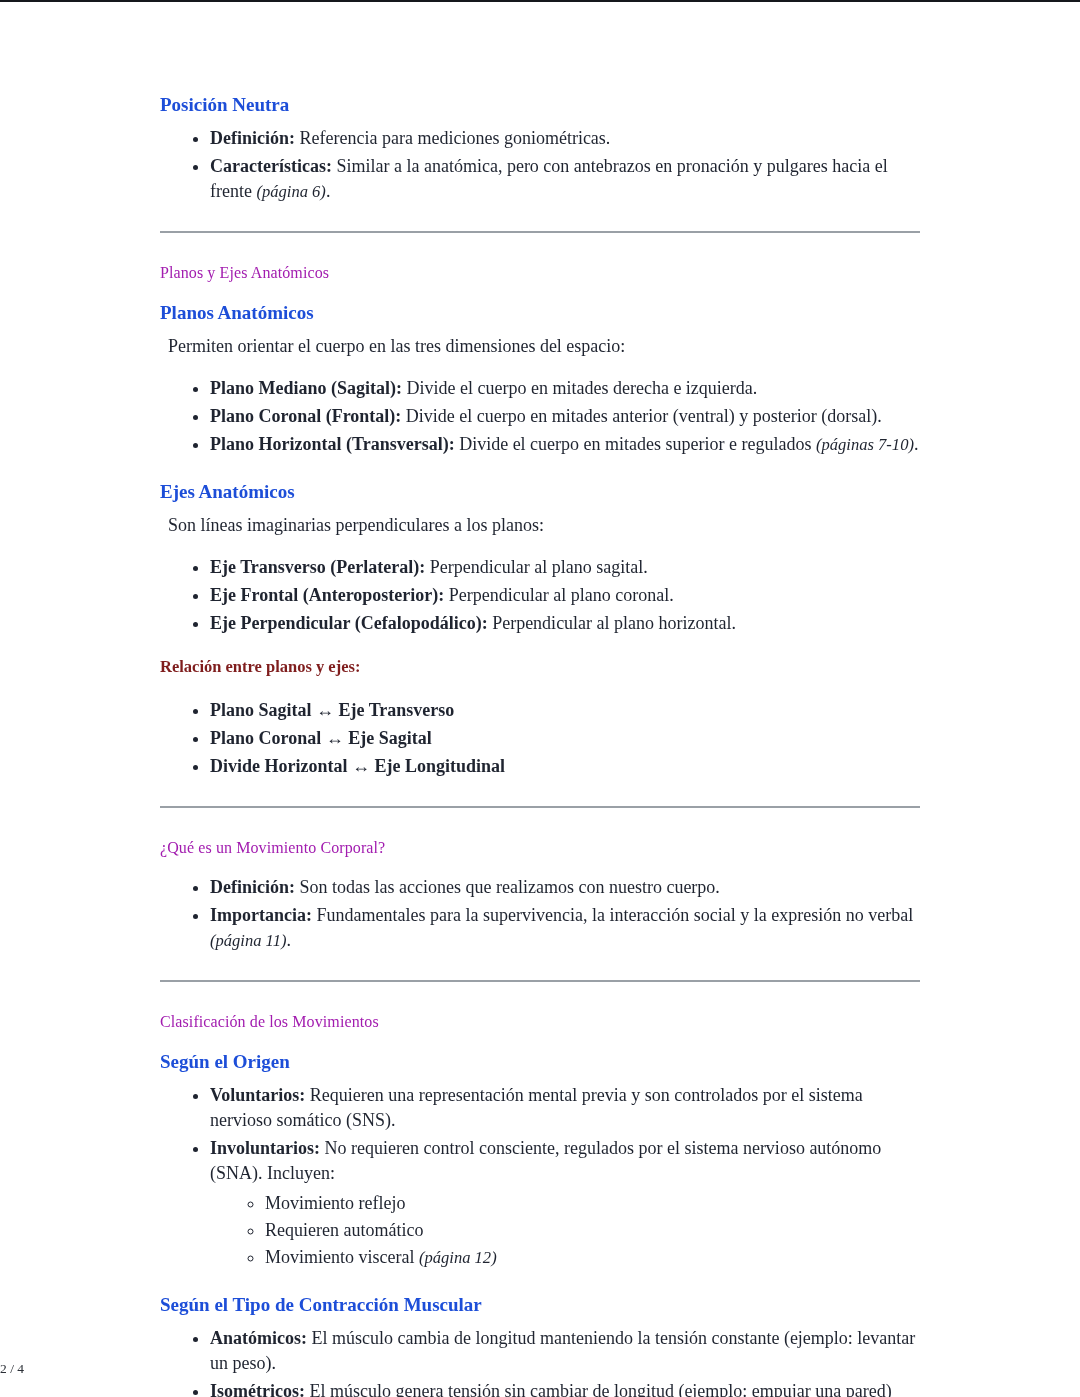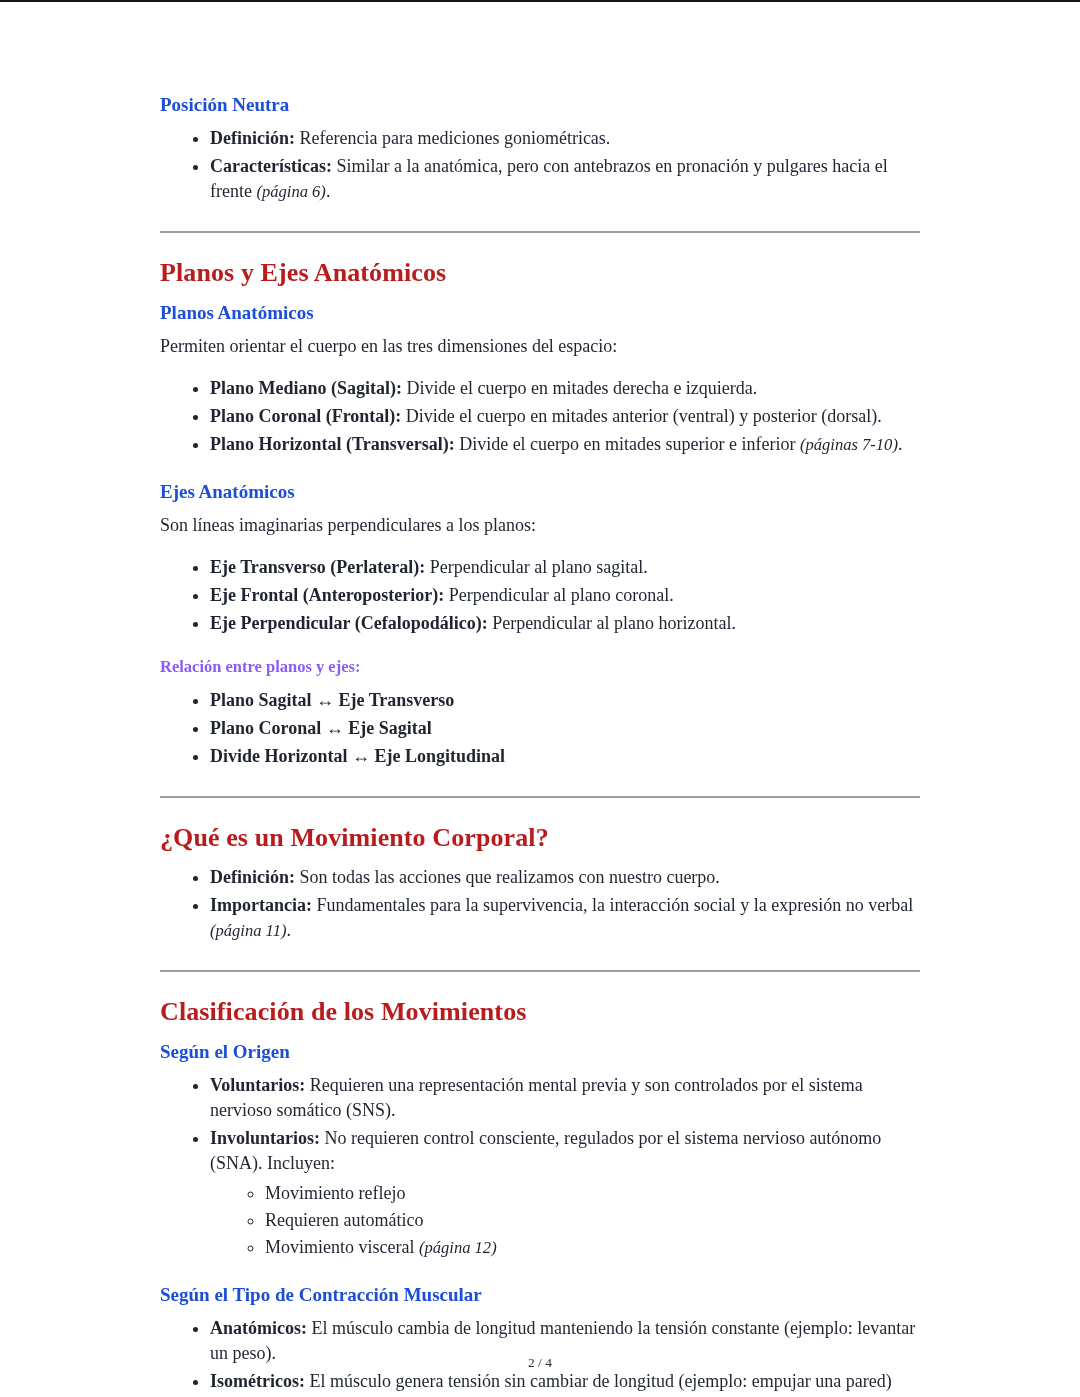--- a/index.html
+++ b/index.html
@@ -11,43 +11,43 @@
     position: relative;
     font-family: "Liberation Serif", "DejaVu Serif", serif;
     color: #1f2430;
     font-size: 18px;
     line-height: 25px;
   }
   .topline { height: 2px; background: #15181c; width: 100%; }
   .page { padding: 90px 160px 0 160px; }
 
   h2.h2 {
-    font-size: 26px;
+    font-size: 16px;
     line-height: 30px;
-    font-weight: bold;
-    color: #b91c1c;
+    font-weight: normal;
+    color: #a21caf;
     margin: 0 0 12px 0;
     letter-spacing: 0.1px;
   }
   h3.h3 {
     font-size: 19px;
     line-height: 26px;
     font-weight: bold;
     color: #1d4ed8;
     margin: 22px 0 8px 0;
   }
   h3.h3.first { margin-top: 0; }
   h4.minor {
     font-size: 16.5px;
     line-height: 22px;
     font-weight: bold;
-    color: #8b5cf6;
-    margin: 20px 0 10px 0;
+    color: #7f1d1d;
+    margin: 20px 0 20px 0;
   }
-  p.intro { margin: 0; }
+  p.intro { margin: 8px; }
 
   ul.l1 {
     list-style: disc outside;
     padding-left: 50px;
     margin: 6px 0 0 0;
   }
   ul.l1.spaced { margin-top: 17px; }
   ul.l1 > li { margin-bottom: 3px; }
   ul.l2 {
     list-style: circle outside;
@@ -60,24 +60,23 @@
   .i { font-style: italic; font-size: 0.92em; margin-top: 24px; }
 
   hr.rule {
     border: none;
     border-top: 2px solid #9aa0a6;
     margin: 27px 0 25px 0;
   }
 
   .footer {
     position: absolute;
-    bottom: 26px;
+    bottom: 20px;
     left: 0;
     width: 100%;
-    text-align: center;
     font-size: 13.5px;
     line-height: 16px;
     color: #2b2f36;
   }
 </style>
 </head>
 <body>
 
 <div class="topline"></div>
 
@@ -94,21 +93,21 @@
   <hr class="rule">
 
   <section>
     <h2 class="h2">Planos y Ejes Anatómicos</h2>
 
     <h3 class="h3 first">Planos Anatómicos</h3>
     <p class="intro">Permiten orientar el cuerpo en las tres dimensiones del espacio:</p>
     <ul class="l1 spaced">
       <li><span class="b">Plano Mediano (Sagital):</span><span> Divide el cuerpo en mitades derecha e izquierda.</span></li>
       <li><span class="b">Plano Coronal (Frontal):</span><span> Divide el cuerpo en mitades anterior (ventral) y posterior (dorsal).</span></li>
-      <li><span class="b">Plano Horizontal (Transversal):</span><span> Divide el cuerpo en mitades superior e inferior </span><span class="i">(páginas 7-10)</span><span>.</span></li>
+      <li><span class="b">Plano Horizontal (Transversal):</span><span> Divide el cuerpo en mitades superior e regulados </span><span class="i">(páginas 7-10)</span><span>.</span></li>
     </ul>
 
     <h3 class="h3">Ejes Anatómicos</h3>
     <p class="intro">Son líneas imaginarias perpendiculares a los planos:</p>
     <ul class="l1 spaced">
       <li><span class="b">Eje Transverso (Perlateral):</span><span> Perpendicular al plano sagital.</span></li>
       <li><span class="b">Eje Frontal (Anteroposterior):</span><span> Perpendicular al plano coronal.</span></li>
       <li><span class="b">Eje Perpendicular (Cefalopodálico):</span><span> Perpendicular al plano horizontal.</span></li>
     </ul>
 

